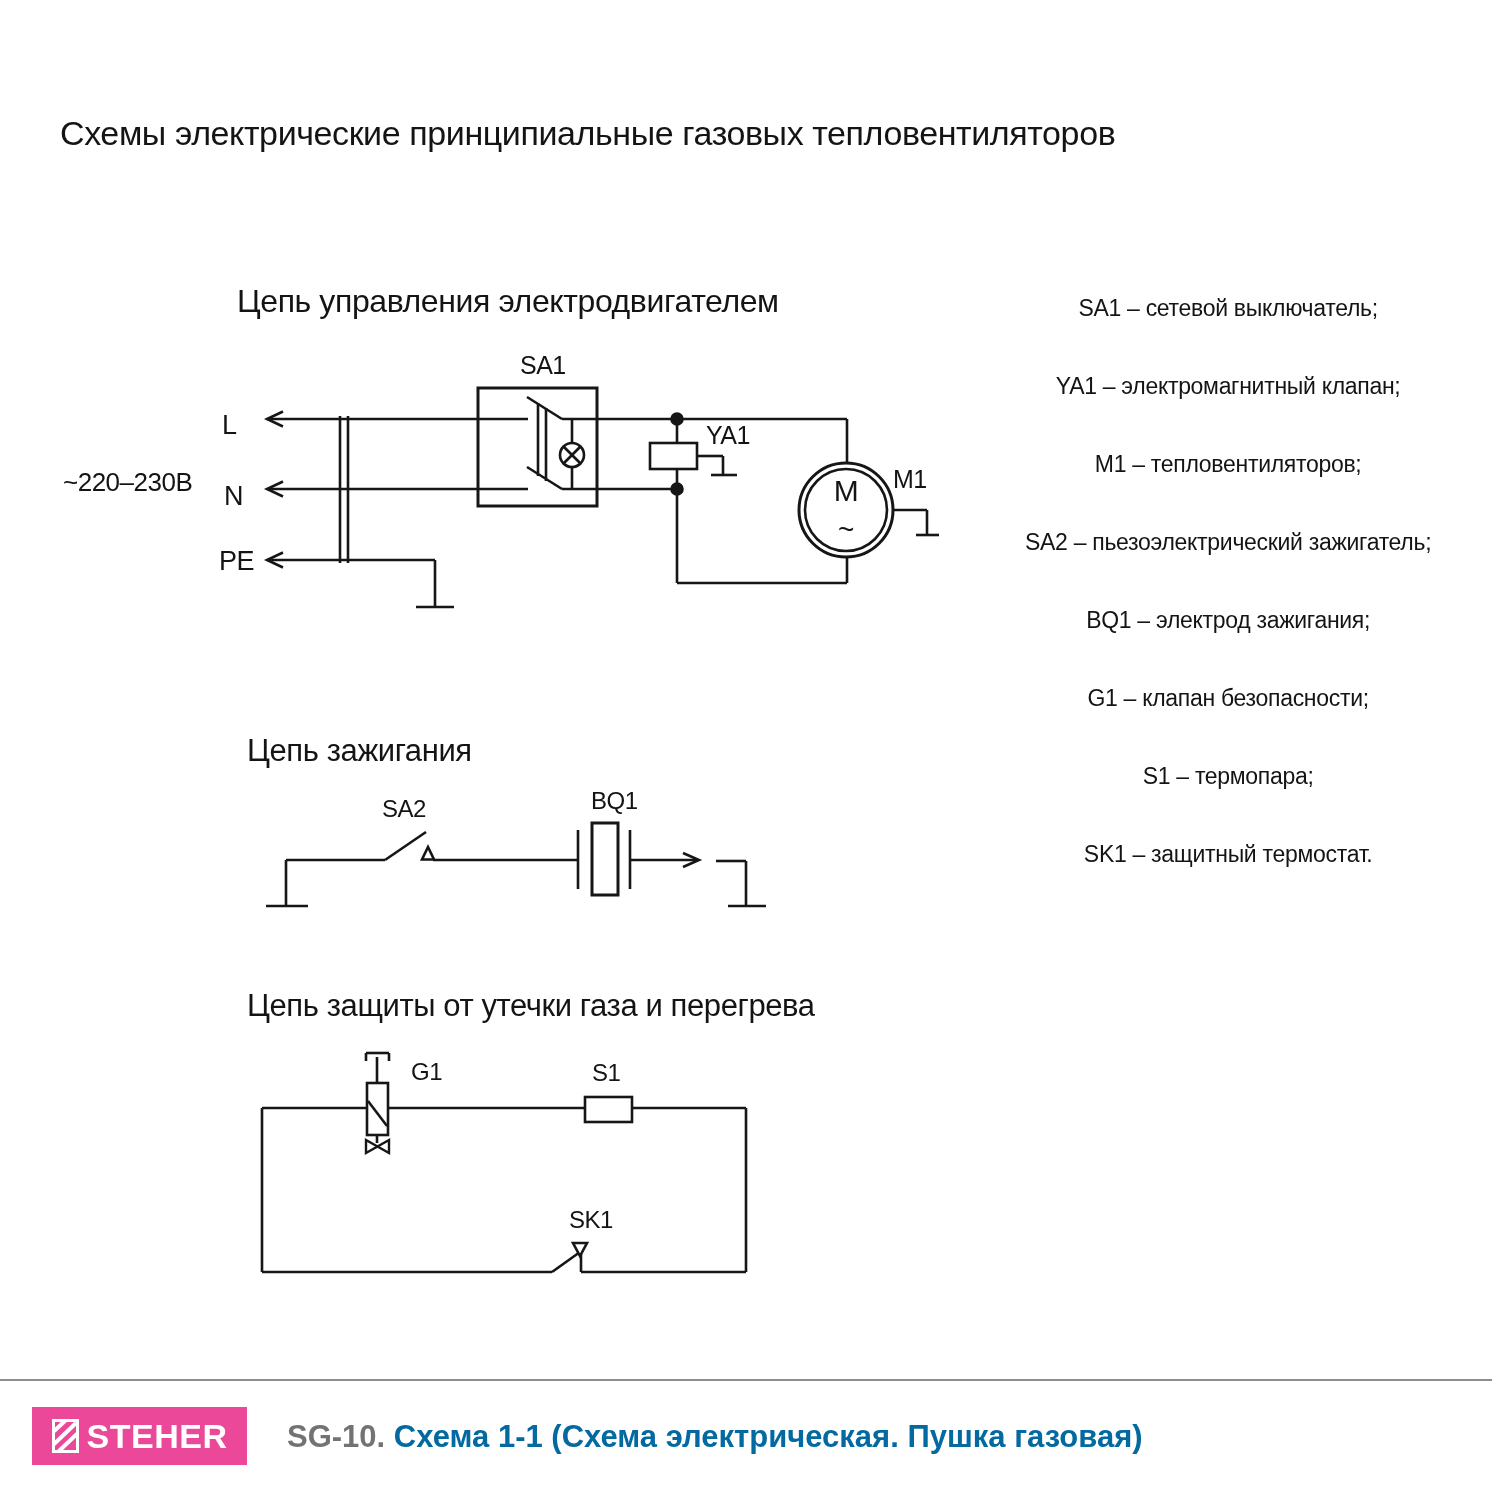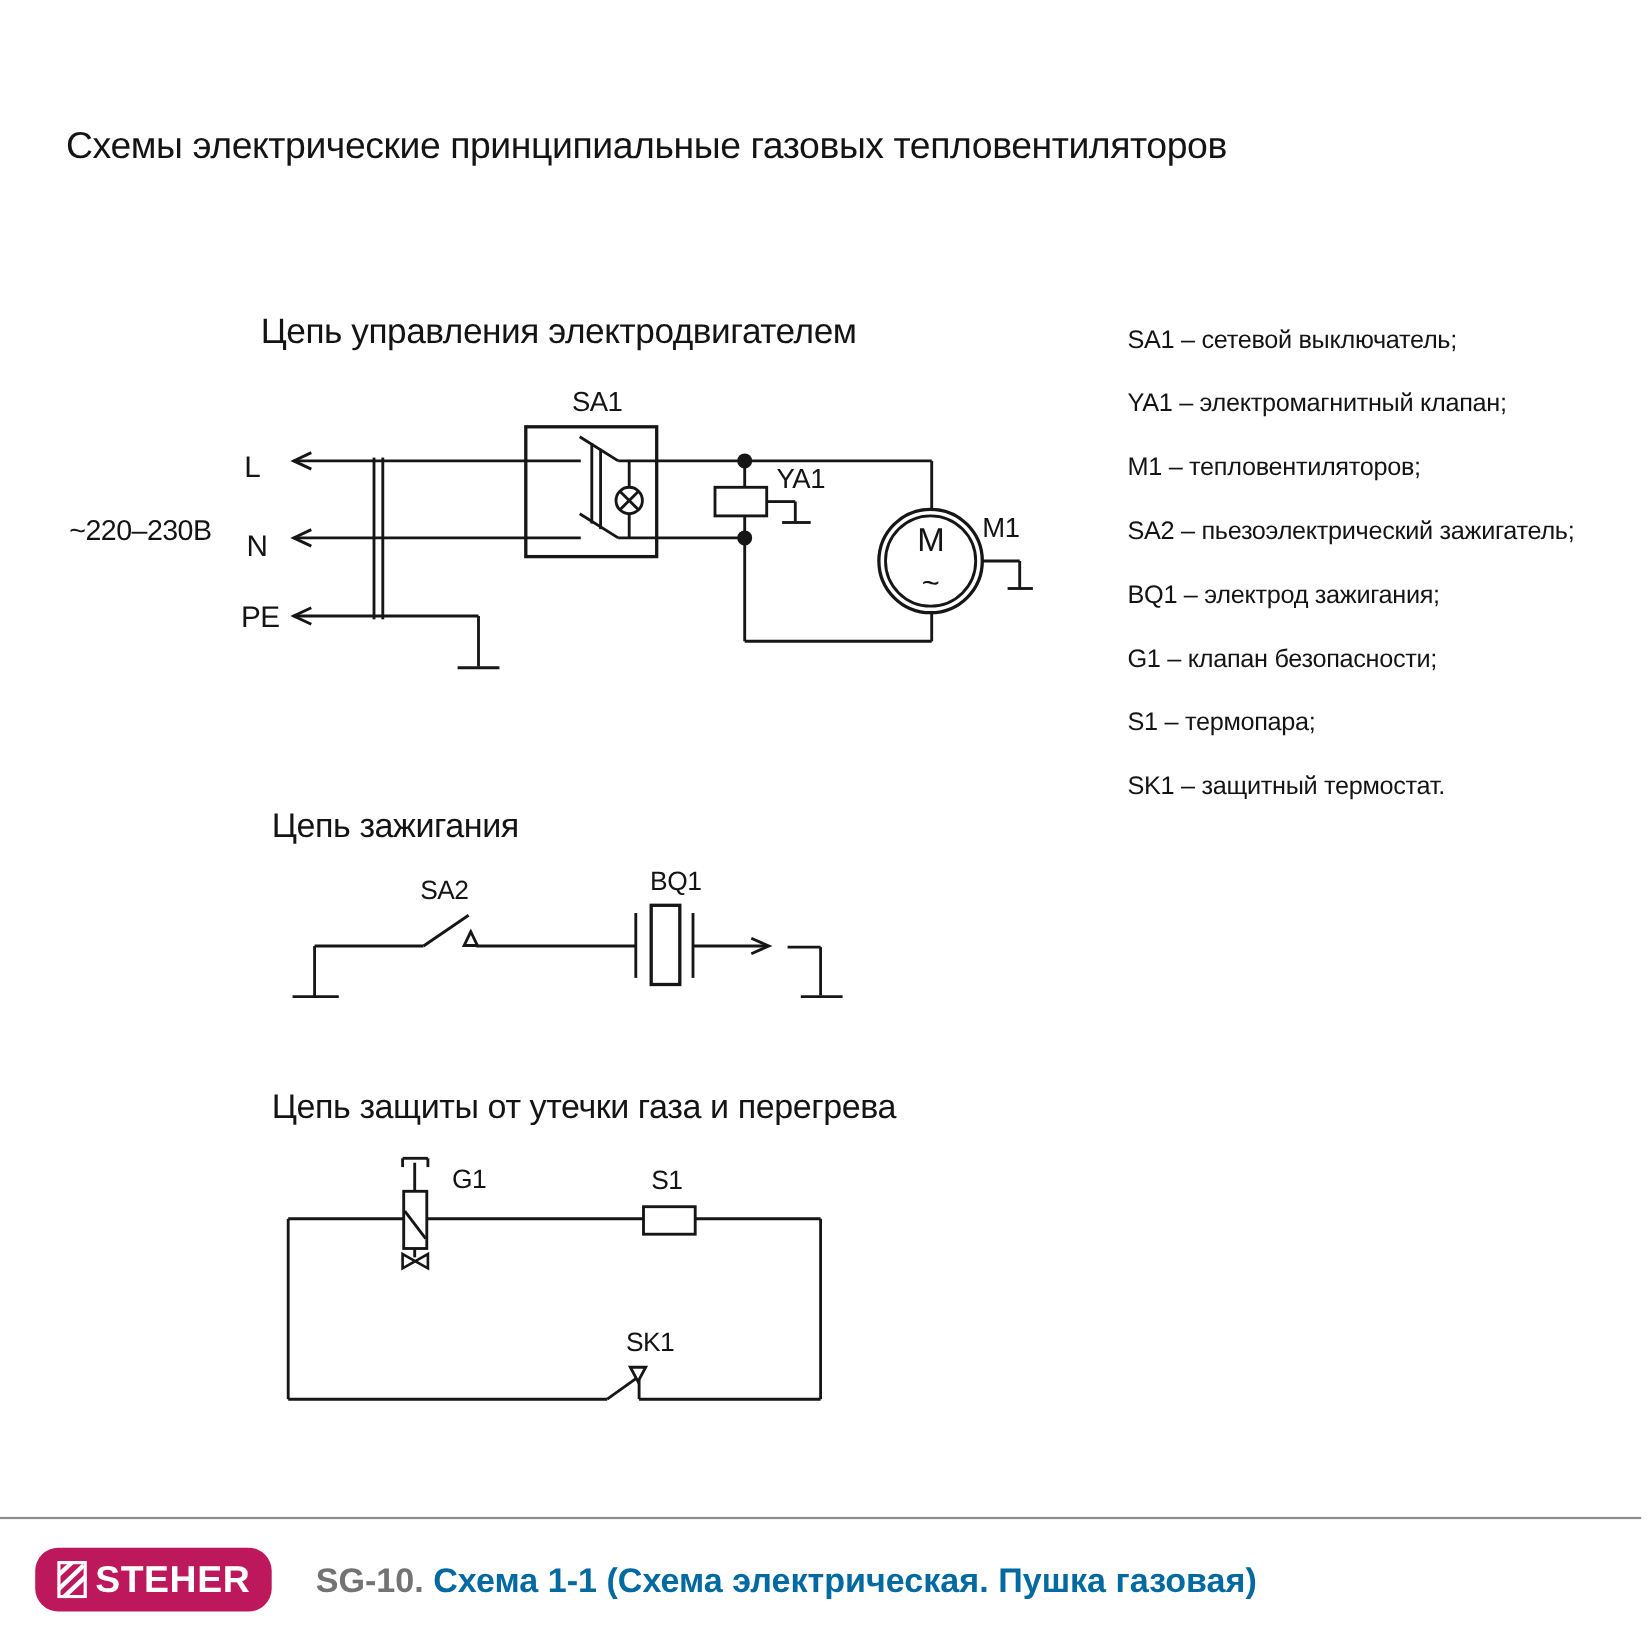--- a/index.html
+++ b/index.html
@@ -1,30 +1,30 @@
 <!DOCTYPE html>
 <html><head>
 <meta charset="utf-8">
 <style>
   html,body{margin:0;padding:0;background:#fff;}
   .canvas{position:relative;width:1492px;height:1500px;background:#ffffff;overflow:hidden;
-          font-family:"Liberation Sans",sans-serif;color:#141414;}
+          font-family:"Liberation Sans",sans-serif;color:#141414;text-align:center;}
   .cad{letter-spacing:-0.4px;white-space:nowrap;}
   .main-title{position:absolute;left:60px;top:114px;font-size:34px;}
   .sec-title-1{position:absolute;left:237px;top:283px;font-size:32px;}
   .sec-title-2{position:absolute;left:247px;top:733px;font-size:31px;}
   .sec-title-3{position:absolute;left:247px;top:988px;font-size:31px;}
   .legend{position:absolute;left:1025px;top:297px;display:flex;flex-direction:column;
-          row-gap:35px;font-size:23px;line-height:23px;}
+          row-gap:55px;font-size:23px;line-height:23px;}
   .legend-item{white-space:nowrap;letter-spacing:-0.3px;}
   svg.schematic{position:absolute;left:0;top:0;}
   svg.schematic text{font-family:"Liberation Sans",sans-serif;fill:#141414;letter-spacing:-0.5px;}
   .footer-divider{position:absolute;left:0;top:1379px;width:1500px;height:2px;background:#8d8d8d;}
-  .logo{position:absolute;left:32px;top:1407px;width:215px;height:58px;background:#be185d;
-        display:flex;align-items:center;justify-content:center;gap:8px;border-radius:21px;}
+  .logo{position:absolute;left:32px;top:1407px;width:215px;height:58px;background:#ec4899;
+        display:flex;align-items:center;justify-content:center;gap:8px;}
   .logo-text{color:#ffffff;font-weight:700;font-size:34px;letter-spacing:0.5px;line-height:1;}
   .footer-line{position:absolute;left:287px;top:1420px;font-size:31px;line-height:34px;white-space:nowrap;}
   .footer-model{font-weight:700;color:#737373;}
   .footer-desc{font-weight:700;color:#0369a1;}
 </style>
 </head>
 <body>
 
 <div class="canvas">
 

